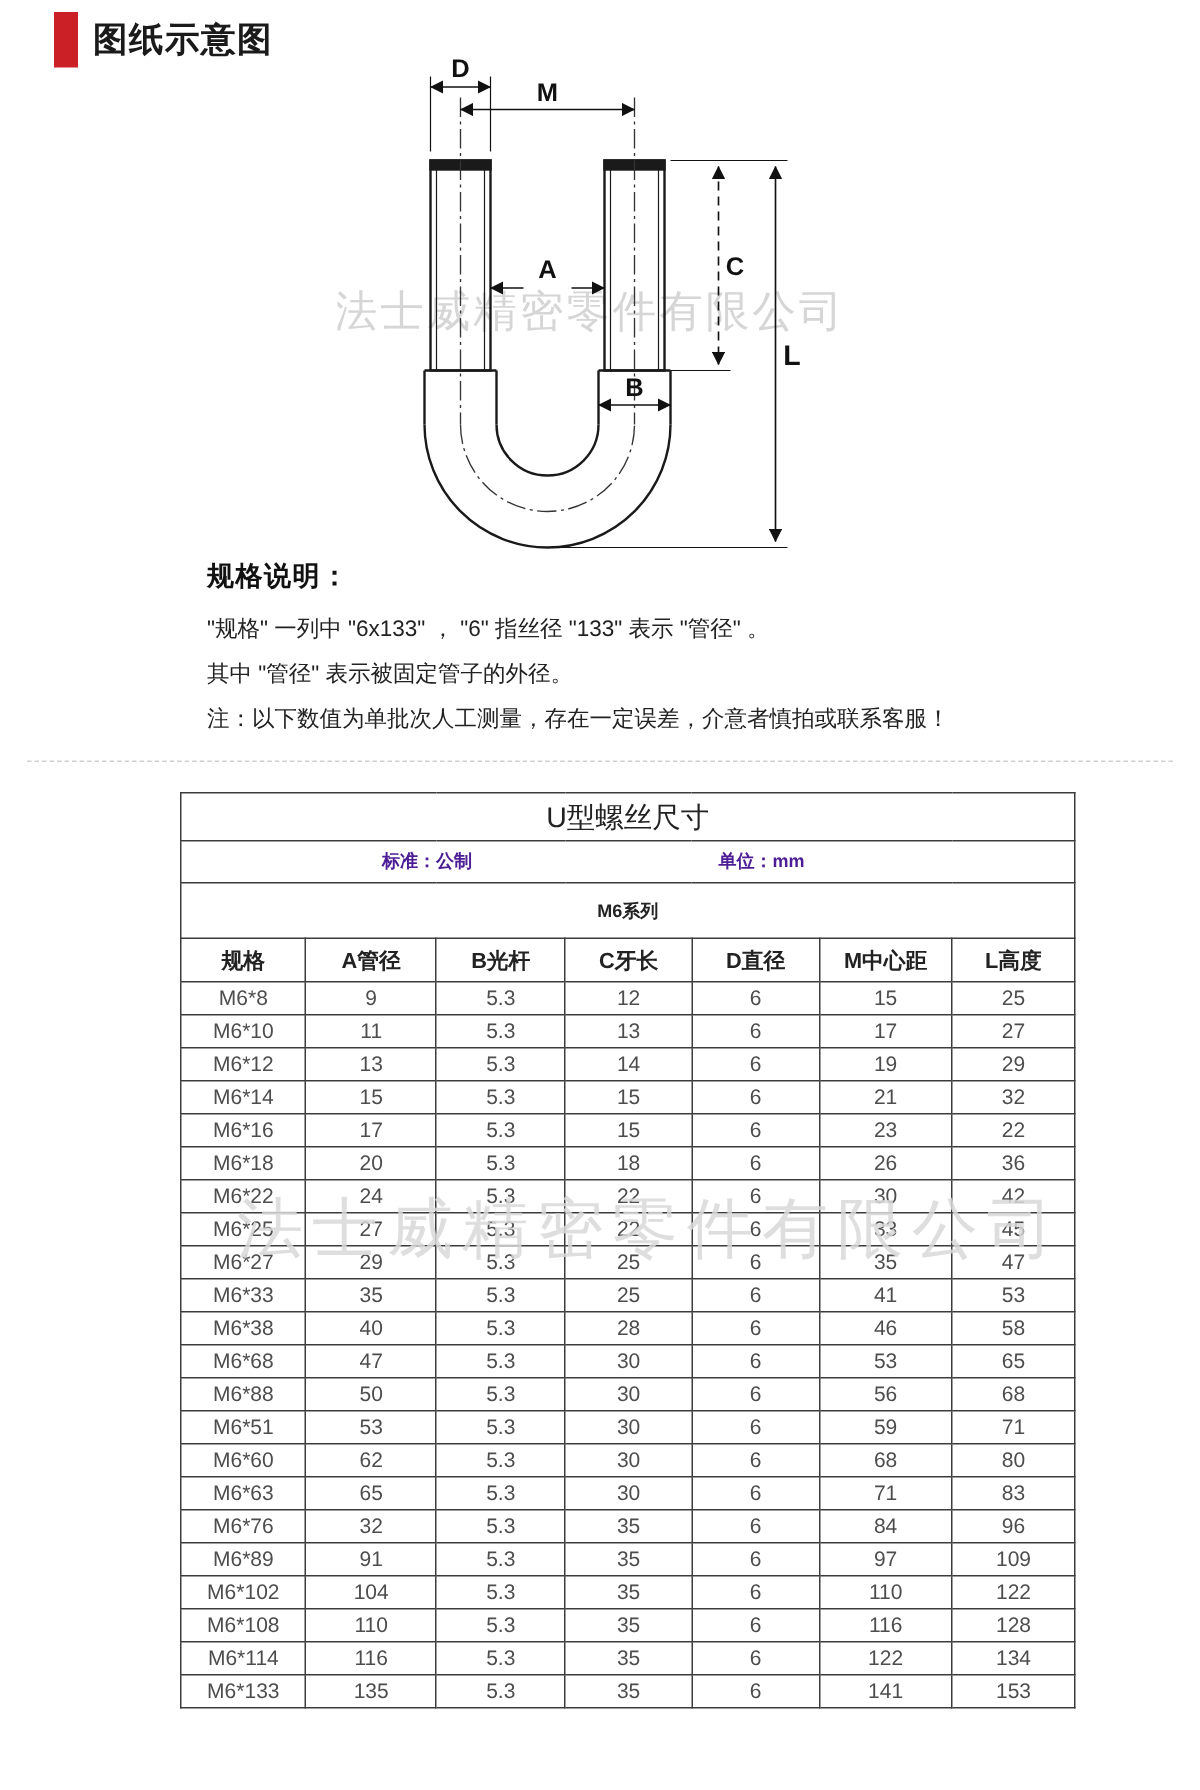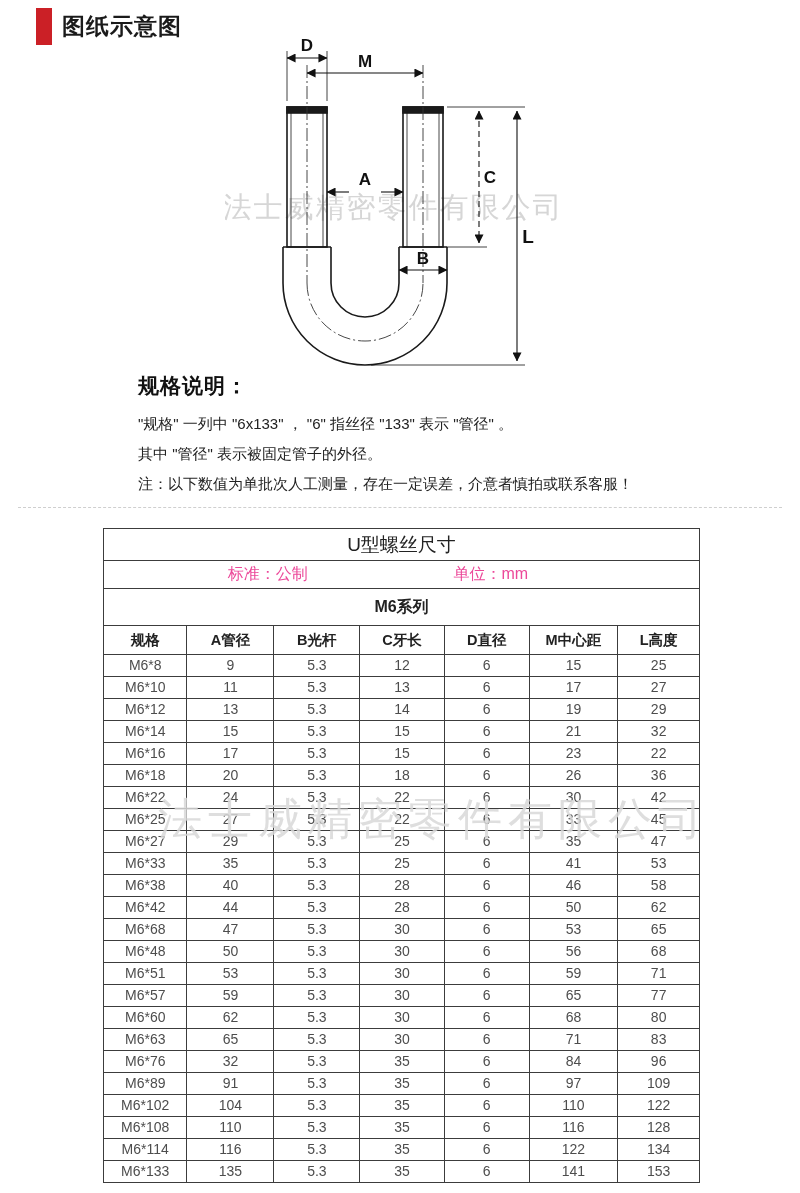--- a/index.html
+++ b/index.html
@@ -13,35 +13,35 @@
   .section-header { position:absolute; left:36px; top:8px; display:flex; align-items:center;text-align:right; }
   .red-bar { display:inline-block; width:16px; height:37px; background:#cb2026; margin-right:10px; }
   .section-title { font-size:23px; font-weight:700; color:#1a1a1a; letter-spacing:1px; }
 
   
   .drawing { position:absolute; left:225px; top:25px; width:335px; height:355px; }
   .drawing svg { display:block; }
 
   
   .spec-note { position:absolute; left:138px; top:372px; width:580px; }
-  .spec-note h2 { font-size:21px; font-weight:700; color:#111; margin-bottom:9px; letter-spacing:1px; }
+  .spec-note h2 { font-size:18px; font-weight:700; color:#111; margin-bottom:9px; letter-spacing:1px; }
   .spec-note p { font-size:15px; color:#222; line-height:30px; }
 
   
   .divider { position:absolute; left:18px; top:507px; width:764px; border-top:1px dashed #cfcfcf; }
 
   
   .table-wrap { position:absolute; left:103px; top:528px; width:597px; }
-  table.spec-table { width:100%; border-collapse:collapse; table-layout:fixed; }
+  table.spec-table { width:100%; border-collapse:collapse; table-layout:fixed;margin-left:17px; }
   .spec-table th, .spec-table td { border:1px solid #3c3c3c; text-align:center; vertical-align:middle; }
   .title-row th { height:32px; font-size:19px; font-weight:400; color:#222; }
-  .meta-row th { height:28px; font-size:16px; font-weight:400; color:#ec4899; padding:0; }
+  .meta-row th { height:28px; font-size:12px; font-weight:700; color:#4c1d95; padding:0; }
   .meta-row .meta-flex { display:grid; grid-template-columns:55% 20% 25%; align-items:center; }
   .meta-row .meta-flex span { text-align:center; }
-  .series-row th { height:37px; font-size:16px; font-weight:700; color:#222; }
+  .series-row th { height:37px; font-size:12px; font-weight:700; color:#222; }
   .cols-row th { height:29px; font-size:14.5px; font-weight:700; color:#222; }
   .spec-table tbody td { height:21.7px; font-size:14px; color:#4d4d4d; line-height:21px; }
 
   
   .table-watermark {
     position:absolute; left:55px; top:262px; width:540px;
     font-size:44px; letter-spacing:6px; color:#d9d9d9; opacity:.85;
     white-space:nowrap; pointer-events:none;
   }
 </style>
@@ -258,63 +258,45 @@
         <tr>
           <td>M6*38</td>
           <td>40</td>
           <td>5.3</td>
           <td>28</td>
           <td>6</td>
           <td>46</td>
           <td>58</td>
         </tr>
         <tr>
-          <td>M6*42</td>
-          <td>44</td>
-          <td>5.3</td>
-          <td>28</td>
-          <td>6</td>
-          <td>50</td>
-          <td>62</td>
-        </tr>
-        <tr>
           <td>M6*68</td>
           <td>47</td>
           <td>5.3</td>
           <td>30</td>
           <td>6</td>
           <td>53</td>
           <td>65</td>
         </tr>
         <tr>
-          <td>M6*48</td>
+          <td>M6*88</td>
           <td>50</td>
           <td>5.3</td>
           <td>30</td>
           <td>6</td>
           <td>56</td>
           <td>68</td>
         </tr>
         <tr>
           <td>M6*51</td>
           <td>53</td>
           <td>5.3</td>
           <td>30</td>
           <td>6</td>
           <td>59</td>
           <td>71</td>
-        </tr>
-        <tr>
-          <td>M6*57</td>
-          <td>59</td>
-          <td>5.3</td>
-          <td>30</td>
-          <td>6</td>
-          <td>65</td>
-          <td>77</td>
         </tr>
         <tr>
           <td>M6*60</td>
           <td>62</td>
           <td>5.3</td>
           <td>30</td>
           <td>6</td>
           <td>68</td>
           <td>80</td>
         </tr>

